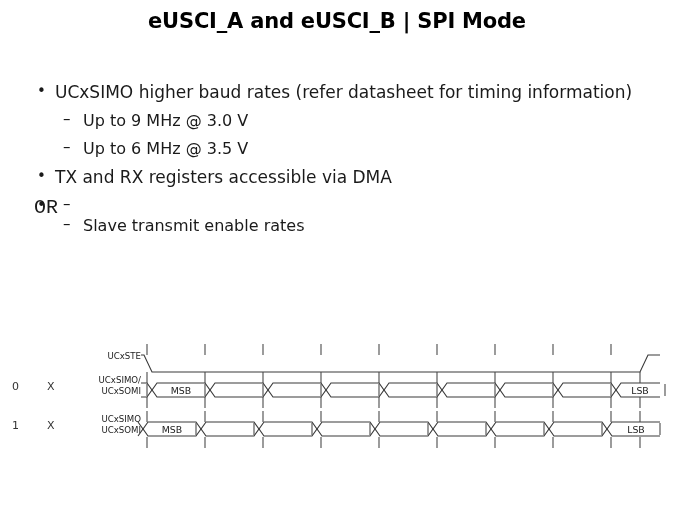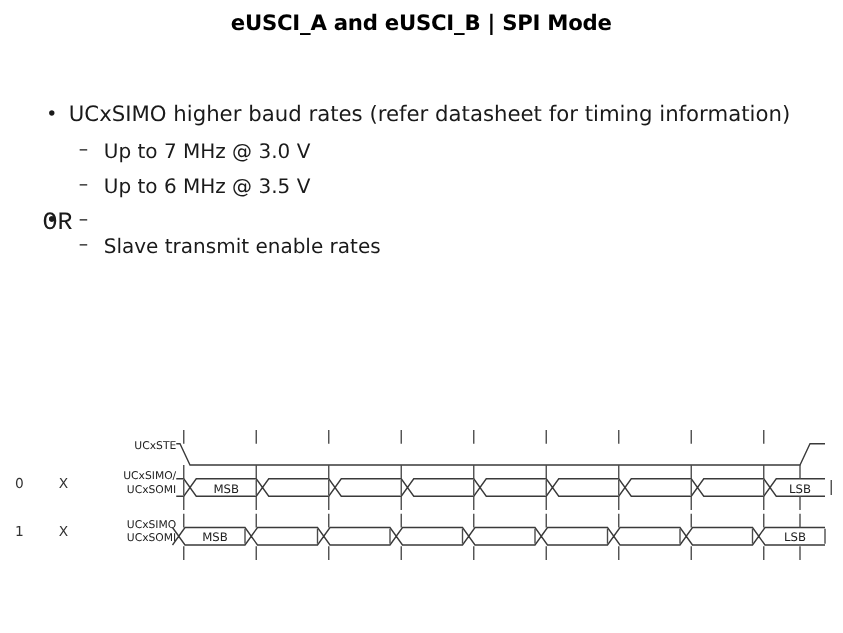--- a/index.html
+++ b/index.html
@@ -16,21 +16,21 @@
     color: #000000;
   }
 
   
   #slide-title {
     position: absolute;
     top: 9px;
     left: 0;
     width: 674px;
     text-align: center;
-    font-size: 17px;
+    font-size: 21px;
     font-weight: bold;
     letter-spacing: -0.2px;
     color: #000000;
   }
 
   
   #body-list {
     position: absolute;
     top: 84px;
     left: 34px;
@@ -113,30 +113,31 @@
 
 <div id="body-list">
 
   <div class="li lvl1">
     <span class="mk">•</span>
     <span>UCxSIMO higher baud rates (refer datasheet for timing information)</span>
   </div>
 
   <div class="li lvl2">
     <span class="mk">–</span>
-    <span>Up to 7 MHz @ 3.0 V</span>
+    <span>Up to 9 MHz @ 3.0 V</span>
   </div>
 
   <div class="li lvl2">
     <span class="mk">–</span>
     <span>Up to 6 MHz @ 3.5 V</span>
   </div>
 
   <div class="li lvl1">
     <span class="mk">•</span>
+    <span>TX and RX registers accessible via DMA</span>
   </div>
 
   <div class="li lvl1">
     <span class="mk">•</span>
   </div>
 
   <div class="li lvl2">
     <span class="mk">–</span>
   </div>
 

